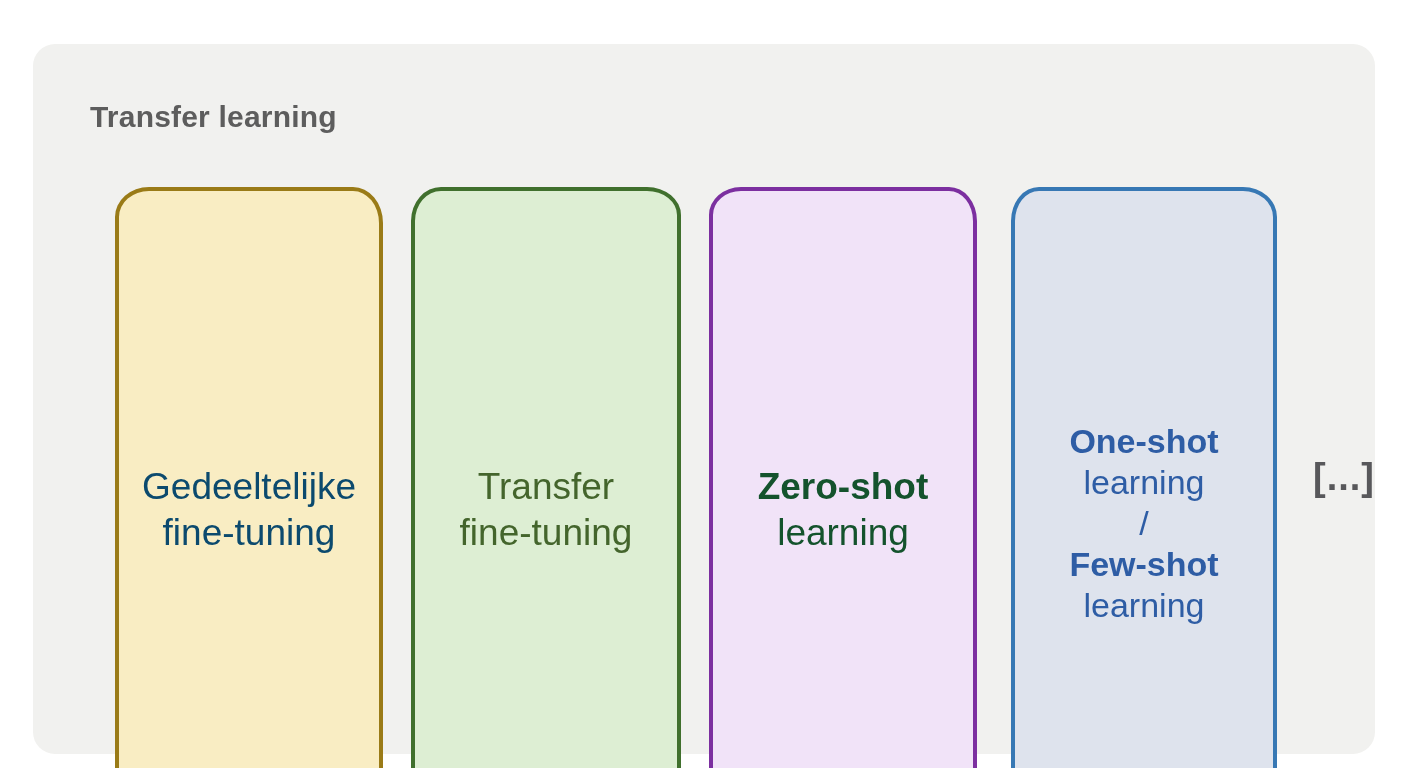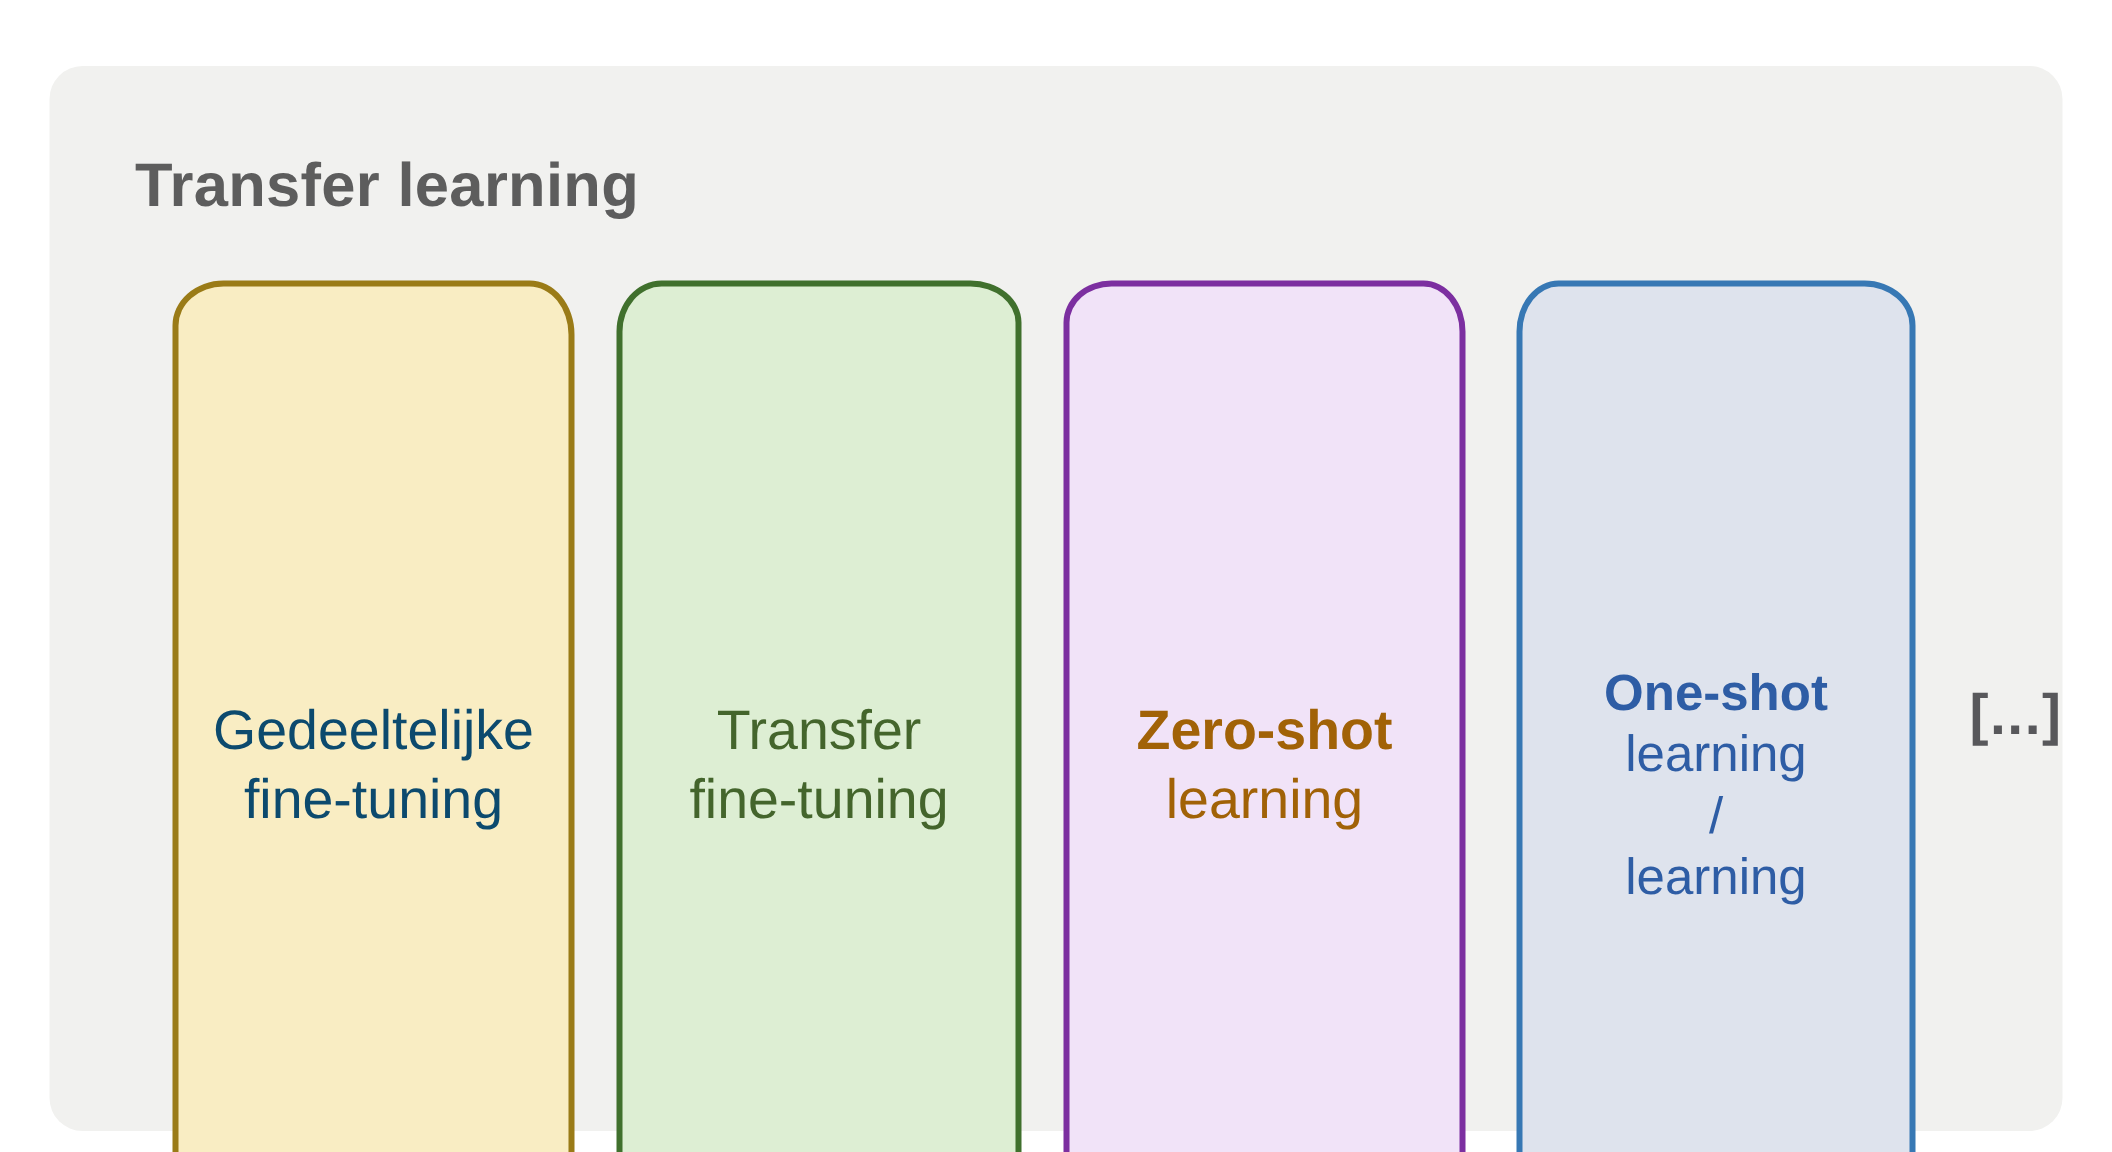--- a/index.html
+++ b/index.html
@@ -17,21 +17,21 @@
   .panel {
     position: absolute;
     left: 33px; top: 44px;
     width: 1342px; height: 710px;
     background: #f1f1ef;
     border-radius: 22px;
   }
   .panel-title {
     position: absolute;
     left: 57px; top: 56px;
-    font-size: 41px;
+    font-size: 30px;
     font-weight: 700;
     color: #5d5d5d;
     letter-spacing: 0.2px;
   }
   .card {
     position: absolute;
     top: 143px;
     height: 645px;
     border-style: solid;
     border-width: 4px;
@@ -67,21 +67,21 @@
   }
   .card-2 .card-text { color: #44652c; }
 
   
   .card-3 {
     left: 676px; width: 268px;
     background: #f1e3f8;
     border-color: #7c2fa0;
     border-radius: 32px 28px 34px 30px / 28px 34px 30px 36px;
   }
-  .card-3 .card-text { color: #a16207; }
+  .card-3 .card-text { color: #14532d; }
 
   
   .card-4 {
     left: 978px; width: 266px;
     background: #dee3ed;
     border-color: #3778b4;
     border-radius: 28px 34px 30px 34px / 34px 30px 34px 28px;
   }
   .card-4 .card-text {
     color: #2e5da5;
@@ -126,19 +126,20 @@
         <span class="line bold">Zero-shot</span>
         <span class="line">learning</span>
       </div>
     </div>
 
     <div class="card card-4">
       <div class="card-text">
         <span class="line bold">One-shot</span>
         <span class="line">learning</span>
         <span class="line">/</span>
+        <span class="line bold">Few-shot</span>
         <span class="line">learning</span>
       </div>
     </div>
 
     <div class="more-indicator">[...]</div>
   </div>
 </div>
 
 </body></html>

